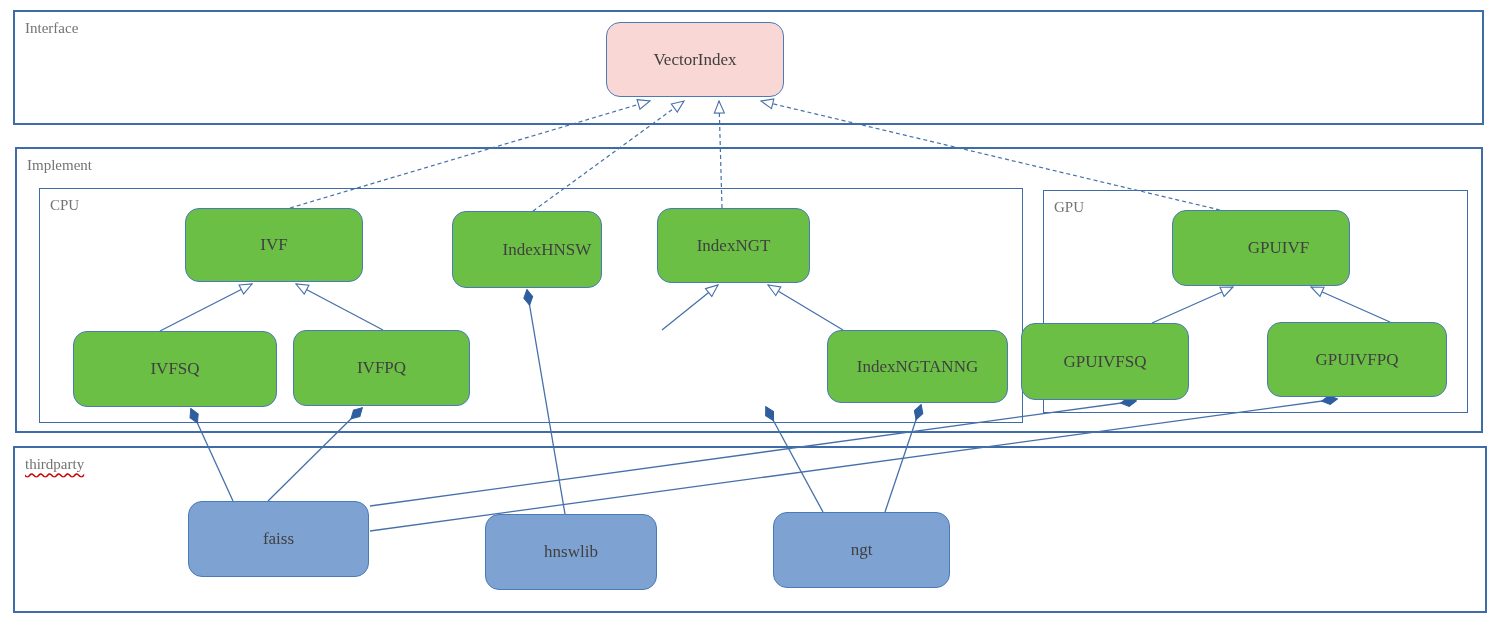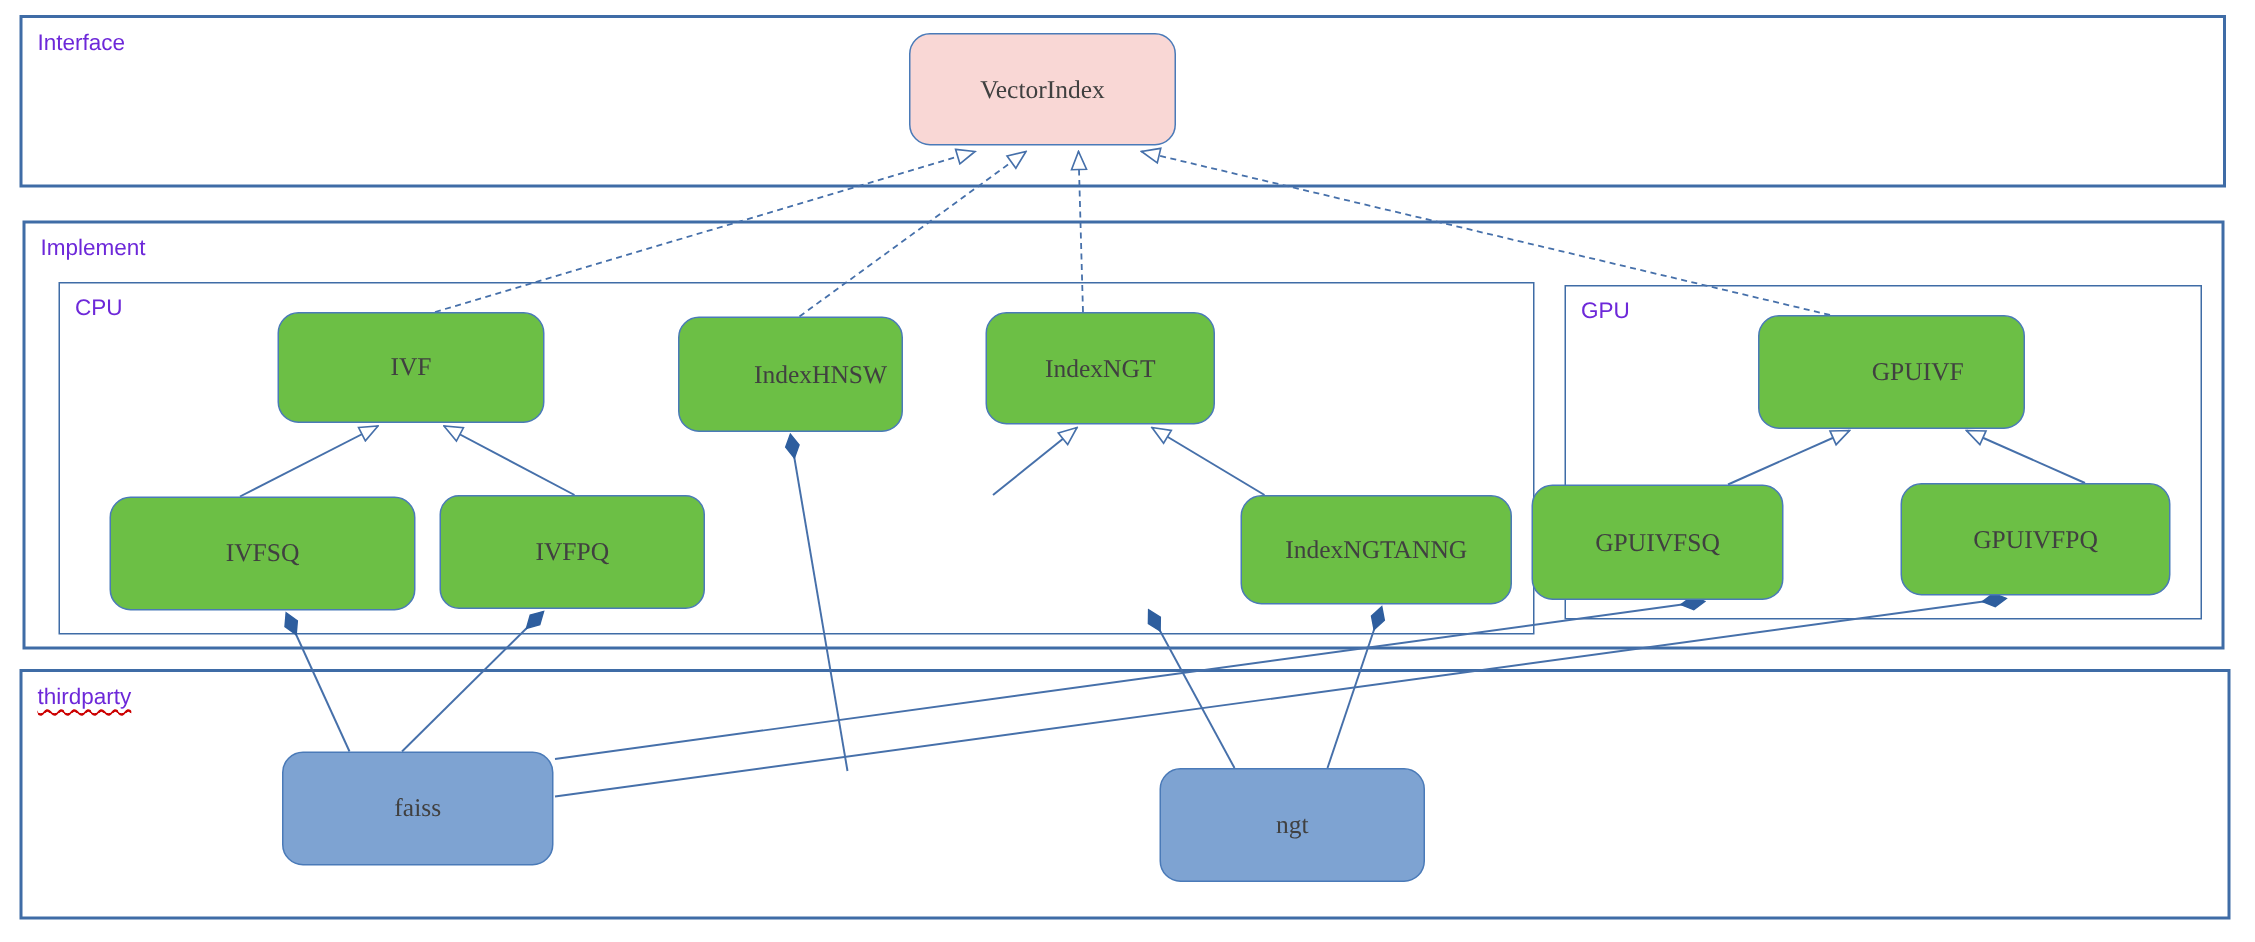--- a/index.html
+++ b/index.html
@@ -15,22 +15,22 @@
   #canvas{
     position:relative;width:1503px;height:628px;overflow:hidden;
     font-family:"Liberation Sans", sans-serif;color:var(--text);
   }
   .group{
     position:absolute;box-sizing:border-box;background:transparent;
     border:2px solid var(--container-border);z-index:1;
   }
   .group.inner{border-width:1px;}
   .group-label{
-    position:absolute;top:8px;left:10px;font-size:15px;color:#6d28d9;
-    font-family:Liberation Sans, sans-serif;white-space:nowrap;
+    position:absolute;top:8px;left:10px;font-size:15px;color:#737373;
+    font-family:Liberation Serif, serif;white-space:nowrap;
   }
   .group-label.squiggle{
     text-decoration:underline wavy #cc0000;
     text-underline-offset:3px;
   }
   .edges{position:absolute;left:0;top:0;z-index:2;pointer-events:none;}
   .edges line{stroke:var(--line);stroke-width:1.3;fill:none;}
   .edges line.dashed{stroke-dasharray:4 3;stroke-width:1.2;}
   .node{
     position:absolute;box-sizing:border-box;z-index:3;
@@ -137,18 +137,21 @@
   </div>
 
   <div class="node green" style="left:1267px;top:322px;width:180px;height:75px;">
     <span>GPUIVFPQ</span>
   </div>
 
   <div class="node blue" style="left:188px;top:501px;width:181px;height:76px;">
     <span>faiss</span>
   </div>
 
+  <div class="node blue" style="left:485px;top:514px;width:172px;height:76px;">
+    <span>hnswlib</span>
+  </div>
 
   <div class="node blue" style="left:773px;top:512px;width:177px;height:76px;">
     <span>ngt</span>
   </div>
 
 </div>
 
 </body></html>

